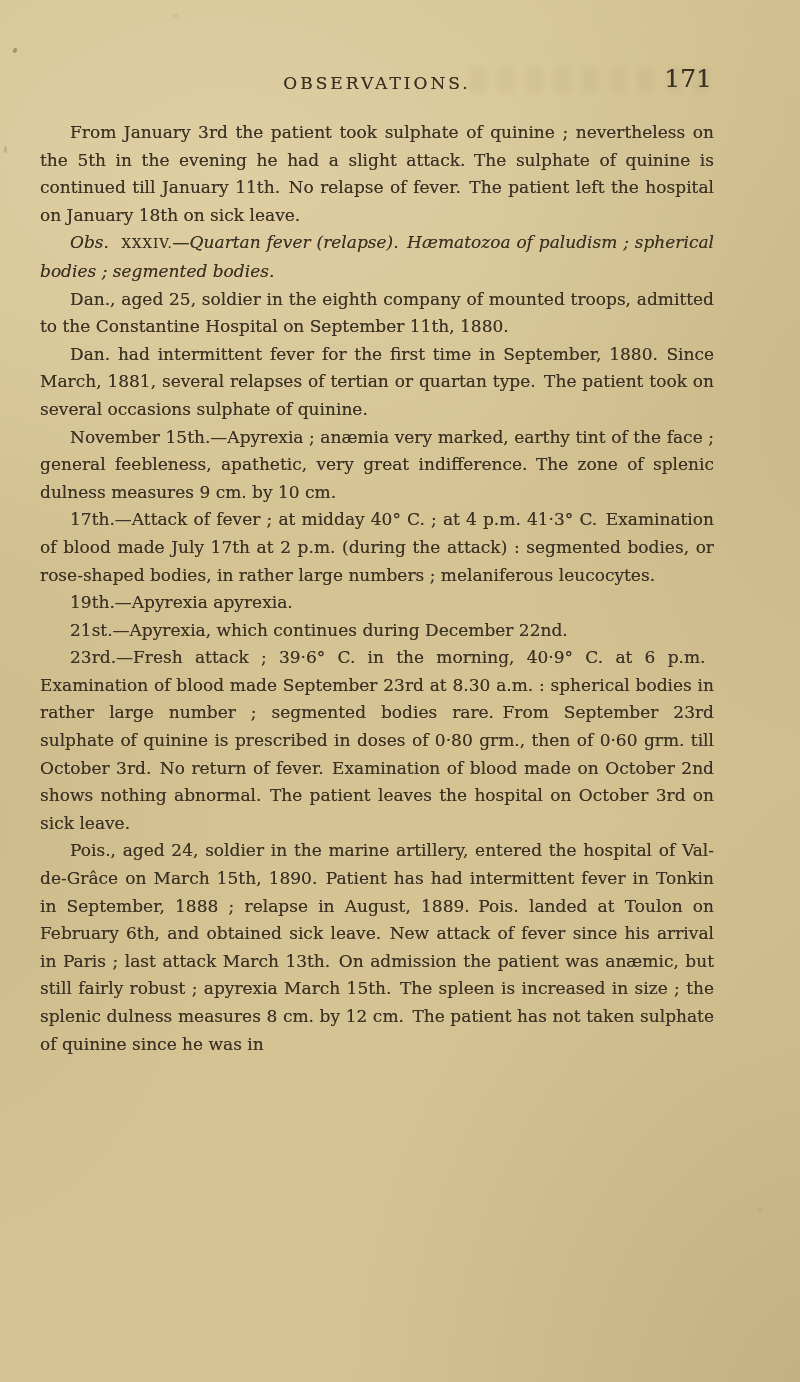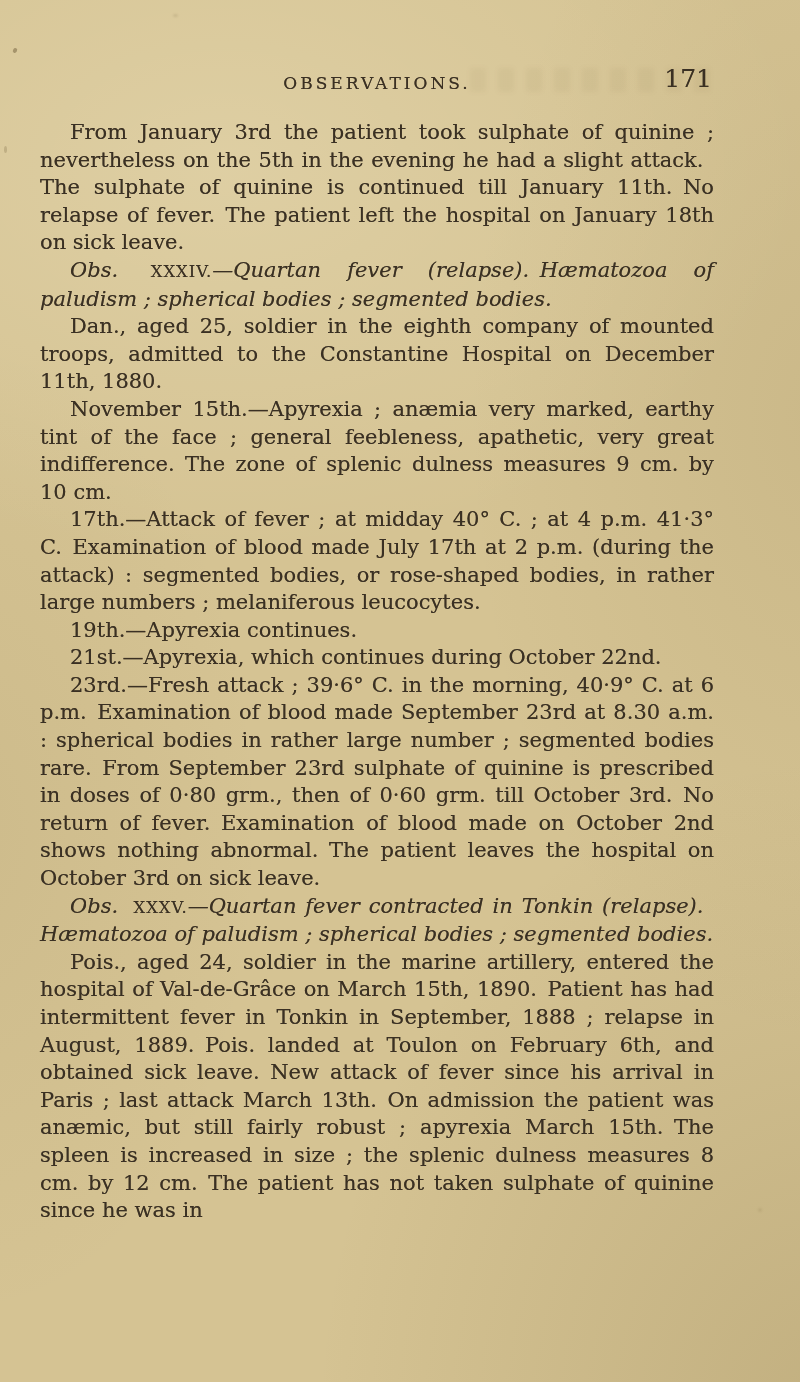--- a/index.html
+++ b/index.html
@@ -54,21 +54,21 @@
   .content {
     position: absolute;
     left: 40px;
     top: 119px;
     width: 674px;
   }
   .content p {
     margin: 0;
     text-align: justify;
     text-indent: 30px;
-    font-size: 21px;
+    font-size: 17px;
     line-height: 27.6px;
     text-shadow: 0 0 0.55px rgba(58,48,35,0.6);
   }
   .heading { font-style: italic; }
   .heading .sc {
     font-style: normal;
     text-transform: uppercase;
     font-size: 0.78em;
     letter-spacing: 1px;
     margin-left: 7px;
@@ -105,25 +105,25 @@
   <div class="header">
     <span class="running-title">OBSERVATIONS.</span>
     <span class="page-number">171</span>
   </div>
 
   <div class="content">
     <p>From January 3rd the patient took sulphate of quinine ; nevertheless on the 5th in the evening he had a slight attack. The sulphate of quinine is continued till January 11th. No relapse of fever. The patient left the hospital on January 18th on sick leave.</p>
 
     <p class="heading"><span>Obs.</span><span class="sc"> xxxiv.</span><span>—Quartan fever (relapse). Hæmatozoa of paludism ; spherical bodies ; segmented bodies.</span></p>
 
-    <p>Dan., aged 25, soldier in the eighth company of mounted troops, admitted to the Constantine Hospital on December 11th, 1880.</p>
+    <p>Dan., aged 25, soldier in the eighth company of mounted troops, admitted to the Constantine Hospital on September 11th, 1880.</p>
+    <p>Dan. had intermittent fever for the first time in September, 1880. Since March, 1881, several relapses of tertian or quartan type. The patient took on several occasions sulphate of quinine.</p>
     <p>November 15th.—Apyrexia ; anæmia very marked, earthy tint of the face ; general feebleness, apathetic, very great indifference. The zone of splenic dulness measures 9 cm. by 10 cm.</p>
     <p>17th.—Attack of fever ; at midday 40° C. ; at 4 p.m. 41·3° C. Examination of blood made July 17th at 2 p.m. (during the attack) : segmented bodies, or rose-shaped bodies, in rather large numbers ; melaniferous leucocytes.</p>
-    <p>19th.—Apyrexia continues.</p>
-    <p>21st.—Apyrexia, which continues during October 22nd.</p>
+    <p>19th.—Apyrexia apyrexia.</p>
+    <p>21st.—Apyrexia, which continues during December 22nd.</p>
     <p>23rd.—Fresh attack ; 39·6° C. in the morning, 40·9° C. at 6 p.m. Examination of blood made September 23rd at 8.30 a.m. : spherical bodies in rather large number ; segmented bodies rare. From September 23rd sulphate of quinine is prescribed in doses of 0·80 grm., then of 0·60 grm. till October 3rd. No return of fever. Examination of blood made on October 2nd shows nothing abnormal. The patient leaves the hospital on October 3rd on sick leave.</p>
 
-    <p class="heading"><span>Obs.</span><span class="sc"> xxxv.</span><span>—Quartan fever contracted in Tonkin (relapse). Hæmatozoa of paludism ; spherical bodies ; segmented bodies.</span></p>
 
     <p>Pois., aged 24, soldier in the marine artillery, entered the hospital of Val-de-Grâce on March 15th, 1890. Patient has had intermittent fever in Tonkin in September, 1888 ; relapse in August, 1889. Pois. landed at Toulon on February 6th, and obtained sick leave. New attack of fever since his arrival in Paris ; last attack March 13th. On admission the patient was anæmic, but still fairly robust ; apyrexia March 15th. The spleen is increased in size ; the splenic dulness measures 8 cm. by 12 cm. The patient has not taken sulphate of quinine since he was in</p>
   </div>
 
 </div>
 
 </body></html>

